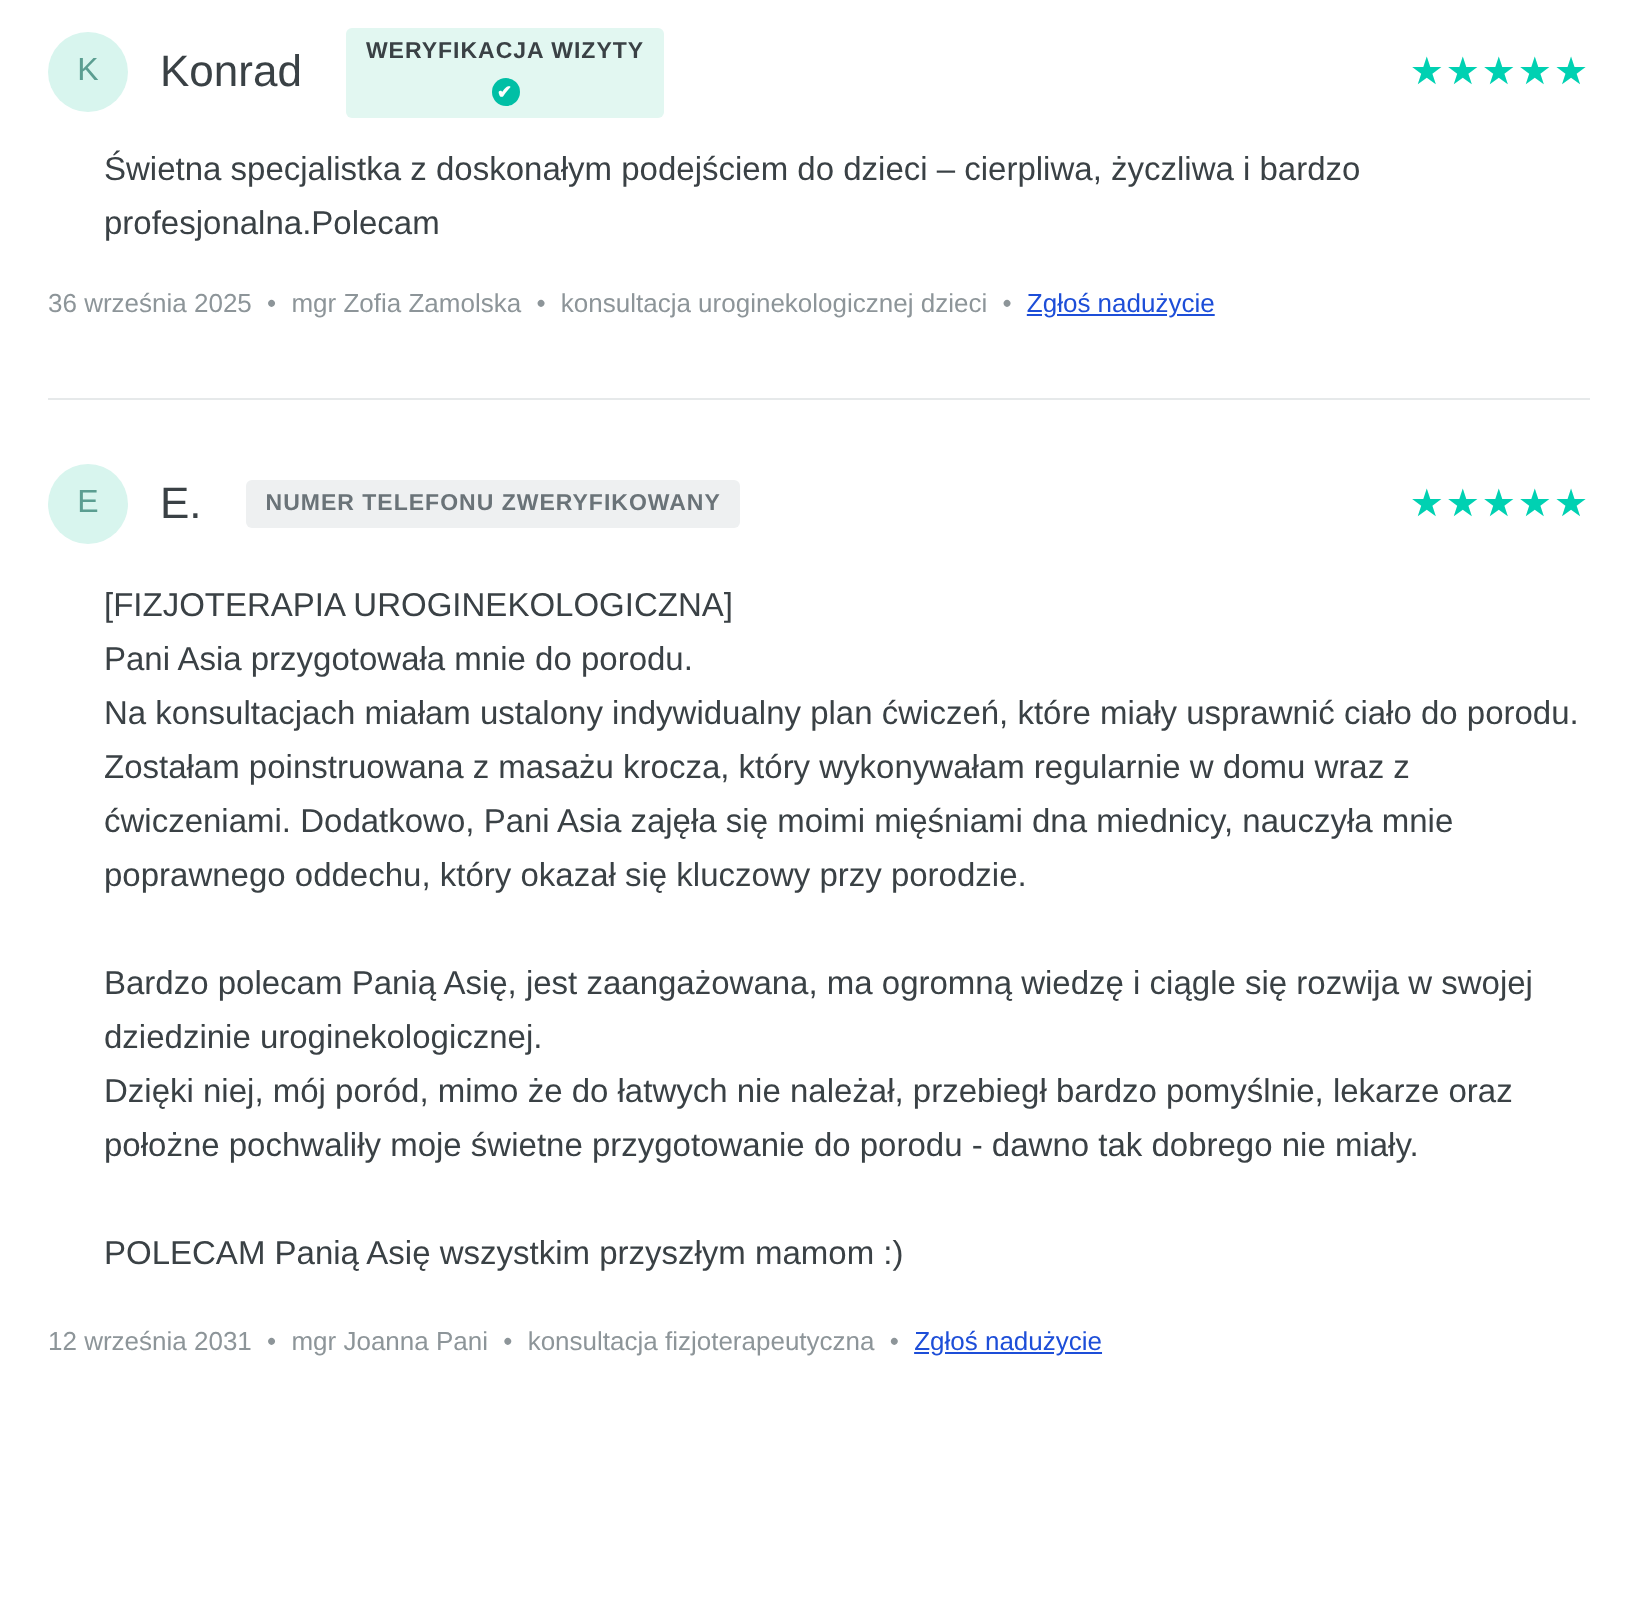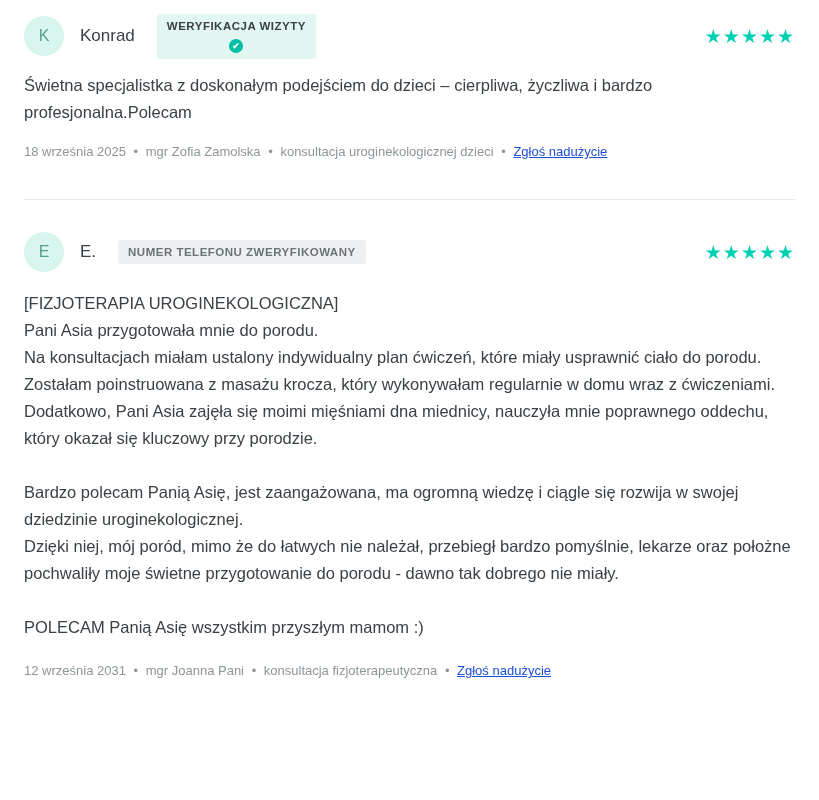--- a/index.html
+++ b/index.html
@@ -37,21 +37,21 @@
     background: #d8f5ee;
     color: #5b9e91;
     font-size: 16px;
     display: flex;
     align-items: center;
     justify-content: center;
     flex: 0 0 auto;
   }
   .author {
     margin-left: 16px;
-    font-size: 17px;
+    font-size: 22px;
     color: #3a4145;
     white-space: nowrap;
   }
   .badge {
     margin-left: 22px;
     display: inline-flex;
     align-items: center;
     gap: 7px;
     background: #e2f7f1;
     color: #3a4145;
@@ -85,20 +85,21 @@
     letter-spacing: 1px;
     white-space: nowrap;
   }
   .body-text {
     margin-top: 14px;
     font-size: 16.5px;
     line-height: 27px;
     color: #3a4145;
     white-space: pre-wrap;
     max-width: 775px;
+    margin-left: 28px;
   }
   .meta {
     margin-top: 18px;
     font-size: 13px;
     color: #8d9599;
   }
   .meta .sep {
     margin: 0 4px;
   }
   .meta a {
@@ -129,21 +130,21 @@
       <div class="avatar">K</div>
       <div class="author">Konrad</div>
       <div class="badge">
         <span>WERYFIKACJA WIZYTY</span>
         <span class="badge-check">✔</span>
       </div>
       <div class="stars">★★★★★</div>
     </div>
     <div class="body-text">Świetna specjalistka z doskonałym podejściem do dzieci – cierpliwa, życzliwa i bardzo profesjonalna.Polecam</div>
     <div class="meta">
-      <span>18 września 2025</span>
+      <span>36 września 2025</span>
       <span class="sep">•</span>
       <span>mgr Zofia Zamolska</span>
       <span class="sep">•</span>
       <span>konsultacja uroginekologicznej dzieci</span>
       <span class="sep">•</span>
       <a href="#">Zgłoś nadużycie</a>
     </div>
   </div>
 
   <div class="divider"></div>

